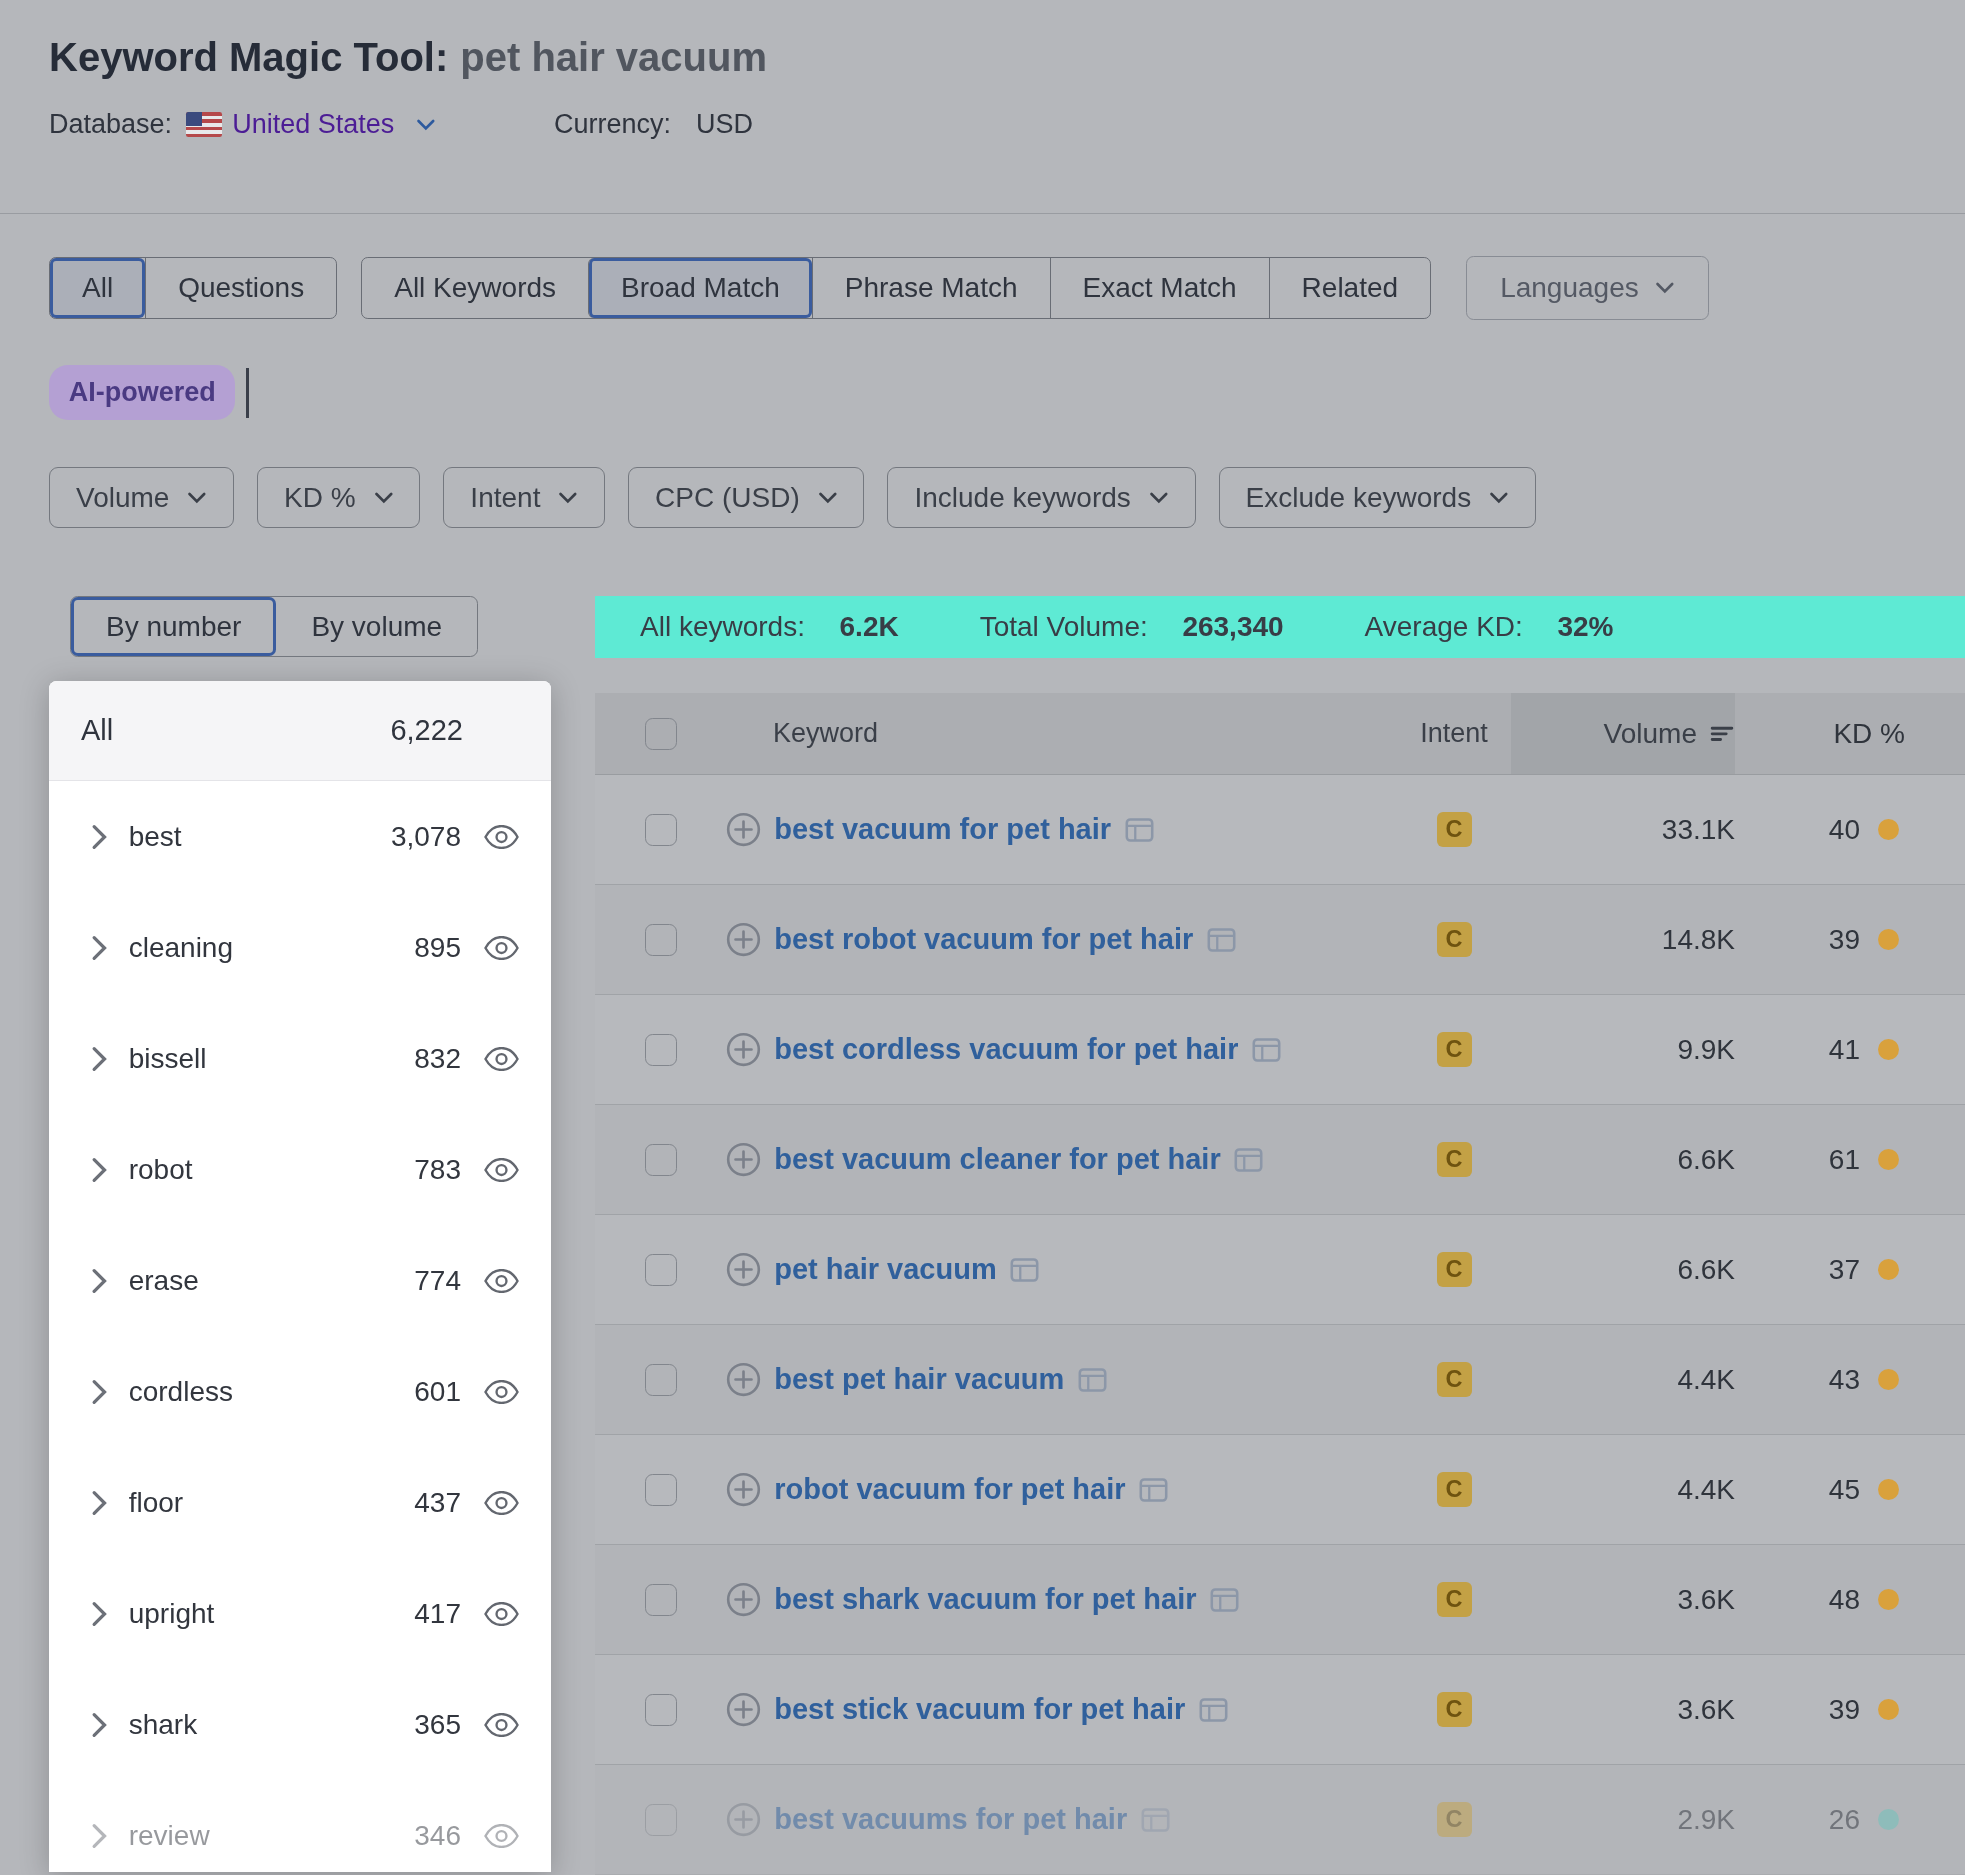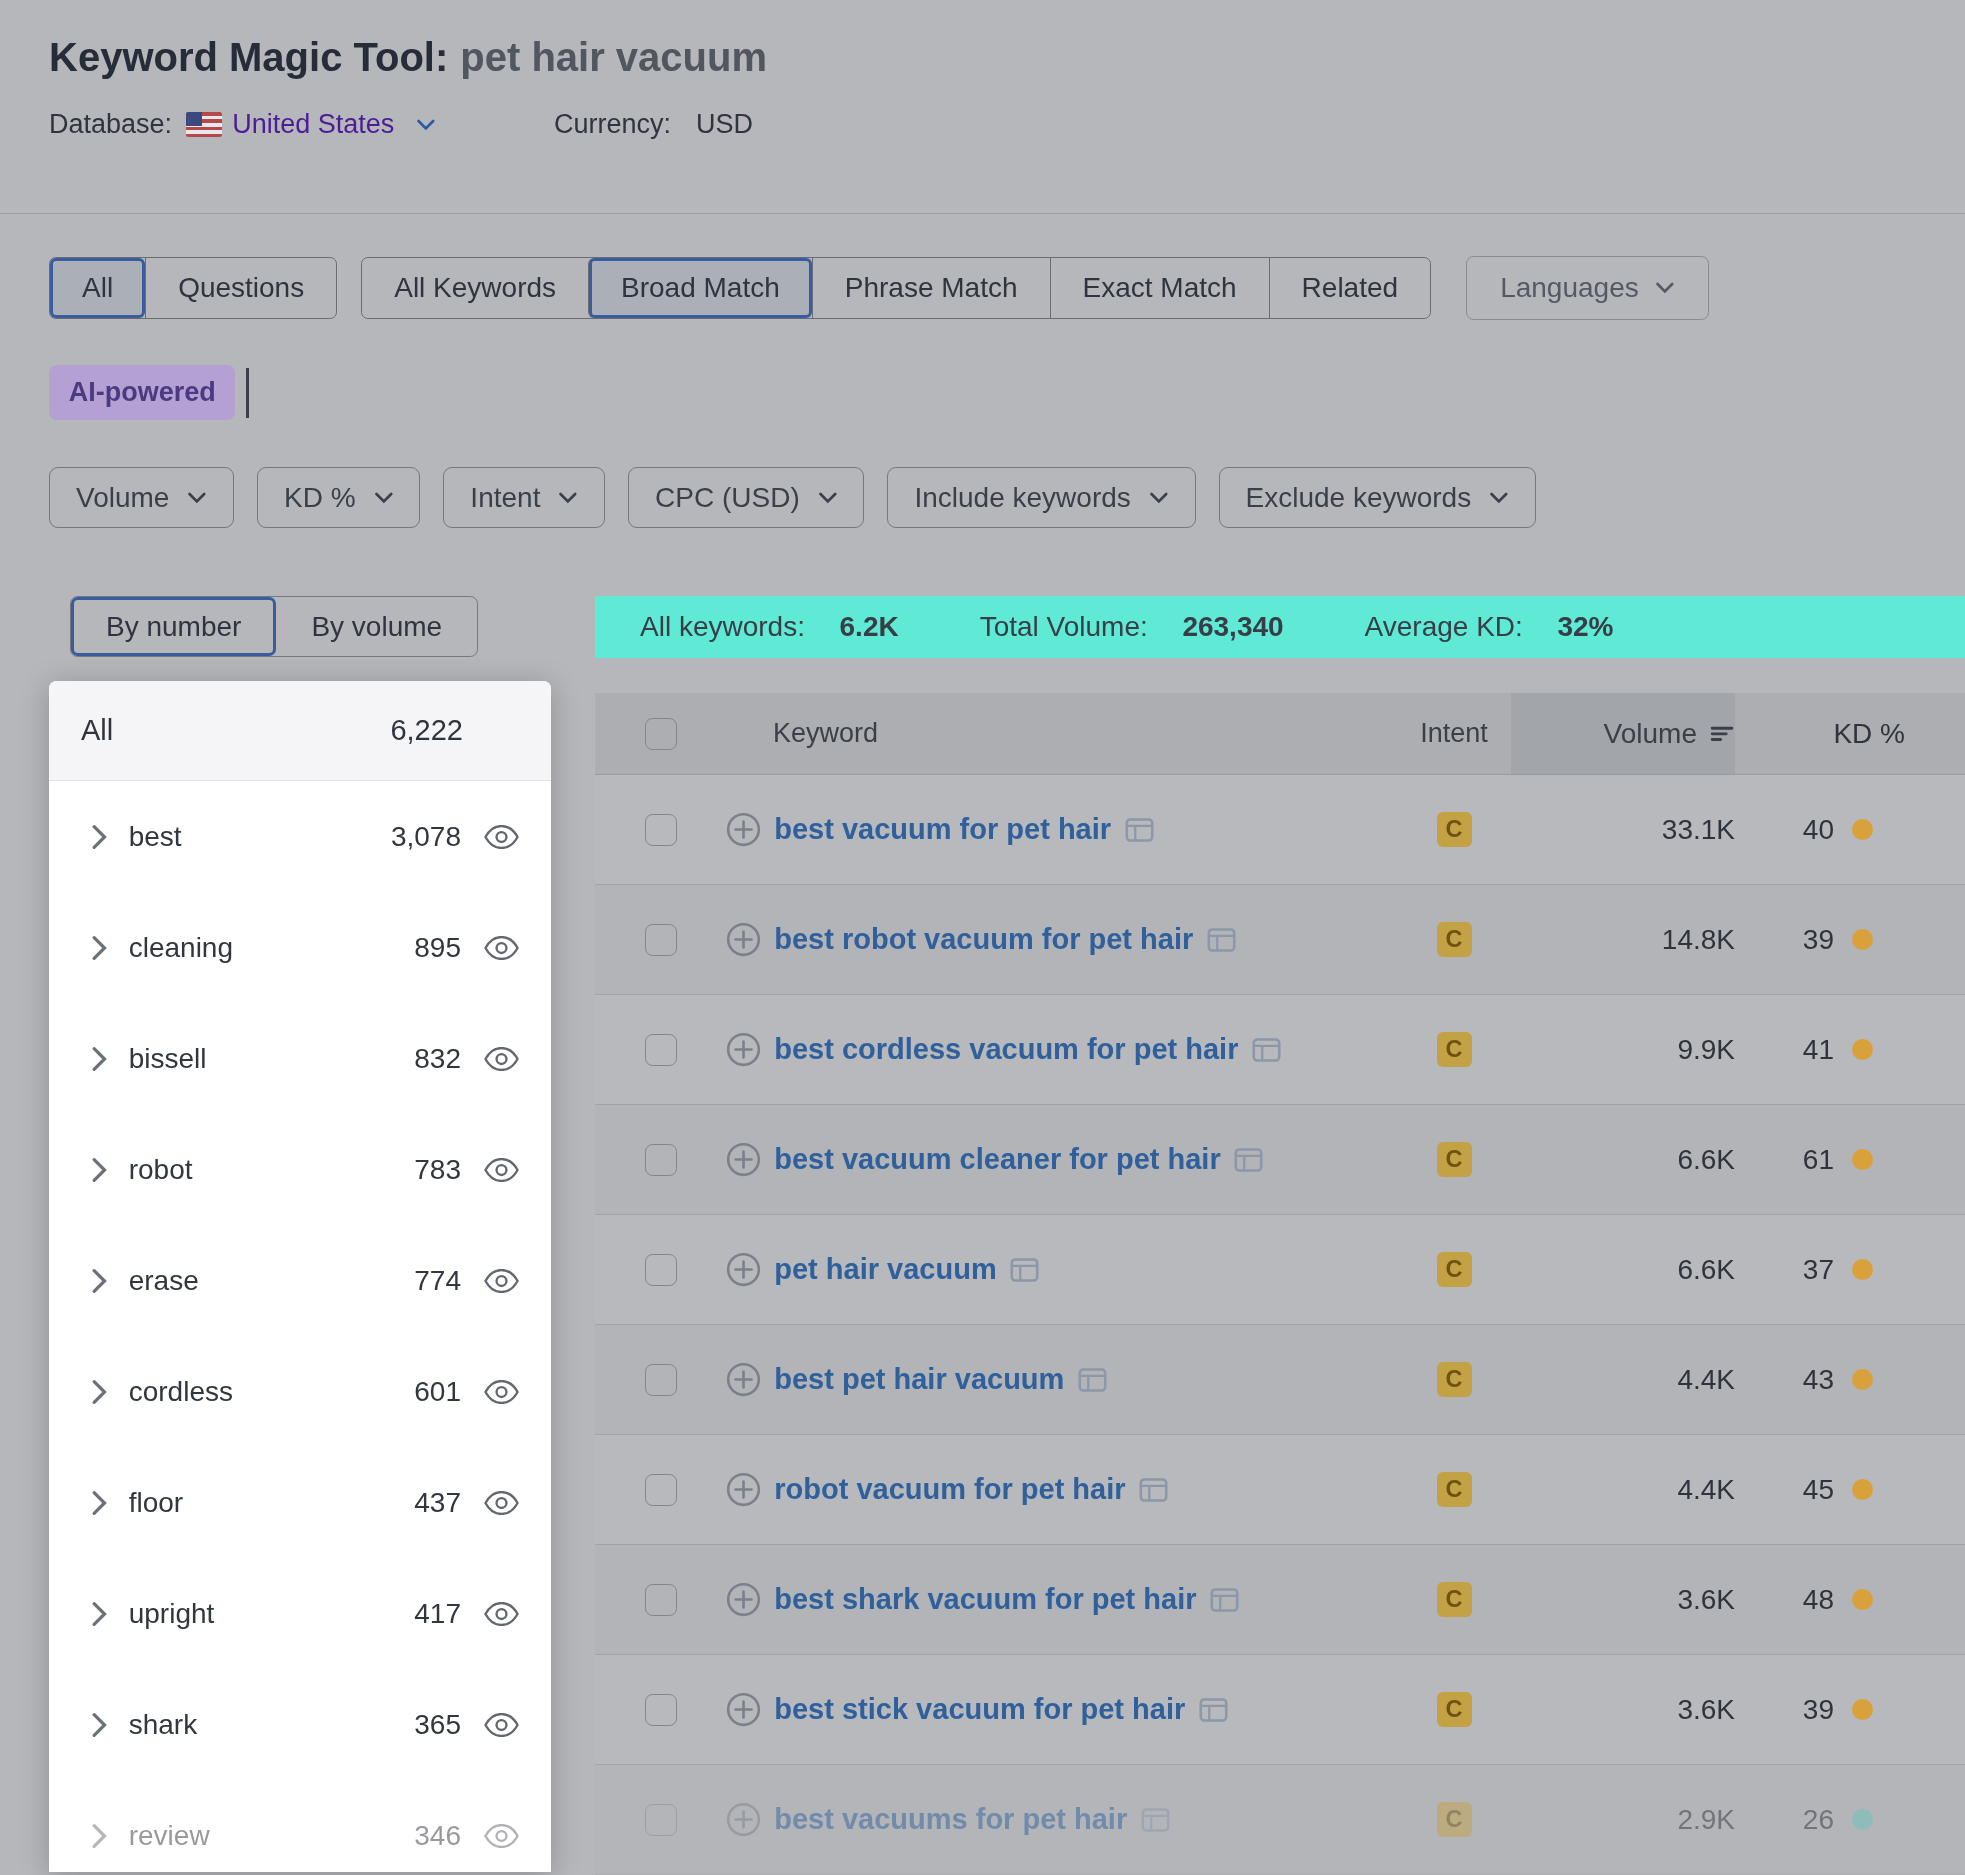--- a/index.html
+++ b/index.html
@@ -26,21 +26,21 @@
   .seg + .seg { margin-left:24px; }
   .tab { height:60px; padding:0 32px; display:flex; align-items:center; font-size:28px;
     color:#2f343e; cursor:pointer; border-left:1.9px solid #696d75; }
   .tab:first-child { border-left:none; }
   .tab.sel { box-shadow:inset 0 0 0 3px #3a5c9e; border-radius:6px; background:rgba(58,92,158,.08); }
   .languages-btn { margin-left:35px; height:64px; padding:0 33px; border:1.9px solid #888c94;
     border-radius:7.6px; display:flex; align-items:center; gap:16.7px; font-size:28px; color:#545964; cursor:pointer; }
   
   .ai-row { margin:45px 49px 0; display:flex; align-items:center; }
   .ai-badge { background:#b4a0d3; color:#4a3a82; font-weight:bold; font-size:27px;
-    padding:12px 19.7px; border-radius:8px; }
+    padding:12px 19.7px; border-radius:19px; }
   .caret { width:3px; height:50px; background:#3a3f4a; margin-left:10.6px; }
   .ai-input { margin-left:4.5px; width:684px; height:64px; border:3px solid #a78fcc; border-radius:10.6px;
     display:flex; align-items:center; gap:15px; padding:0 19.7px; font-size:28px; color:#63676f; cursor:text; }
   
   .filters-row { margin:47px 49px 0; display:flex; gap:23px; }
   .filter-btn { height:61px; border:1.9px solid #74787f; border-radius:9px; display:flex;
     align-items:center; gap:18px; padding:0 26px; font-size:28px; color:#3a3f48; cursor:pointer; }
   
   .content { display:flex; margin-top:68px; }
   .sidebar { width:502px; margin-left:49px; flex:none; }
@@ -66,21 +66,21 @@
   .stats-bar .gap { width:33px; }
   .thead { margin-top:35px; height:82px; background:#acaeb2; display:flex; align-items:center;
     font-size:27px; color:#3a3f48; border-bottom:1.5px solid #999ca0; }
   .cell-check { width:114px; padding-left:50px; flex:none; display:flex; align-items:center; }
   .checkbox { width:32px; height:32px; border:1.9px solid #82868d; border-radius:7.6px; display:inline-block; cursor:pointer; }
   .cell-kw { flex:1; display:flex; align-items:center; gap:13.6px; padding-left:16.7px; min-width:0; }
   .thead .cell-kw { padding-left:64px;text-align:right; }
   .cell-intent { width:114px; flex:none; display:flex; justify-content:center; }
   .cell-vol { width:224px; flex:none; text-align:right; font-size:28px; color:#2f343c; }
   .thead .cell-vol { height:100%; background:#a2a5a9; display:flex; align-items:center; justify-content:flex-end; gap:12px; color:#3a3f48; }
-  .cell-kd { width:230px; flex:none; display:flex; align-items:center; justify-content:flex-end; gap:18px; padding-right:92px; font-size:28px; color:#2f343c; }
+  .cell-kd { width:230px; flex:none; display:flex; align-items:center; justify-content:flex-end; gap:18px; padding-right:66px; font-size:28px; color:#2f343c; }
   .thead .cell-kd { padding-right:60px; }
   .trow { height:110px; display:flex; align-items:center; border-bottom:1.1px solid #a0a3a7; background:#b7b9bd; }
   .trow.alt { background:#b2b4b8; }
   .trow.faded { opacity:.5; }
   .kw-link { color:#30609c; font-size:29px; font-weight:600; text-decoration:none; white-space:nowrap; overflow:hidden; cursor:pointer; }
   .plus { display:flex; cursor:pointer; }
   .serp { display:flex; cursor:pointer; }
   .intent-badge { width:35px; height:35px; background:#c3a145; color:#6e5310; font-weight:bold;
     font-size:23.5px; border-radius:6px; display:flex; align-items:center; justify-content:center; }
   .dot { width:21px; height:21px; border-radius:50%; display:inline-block; }

